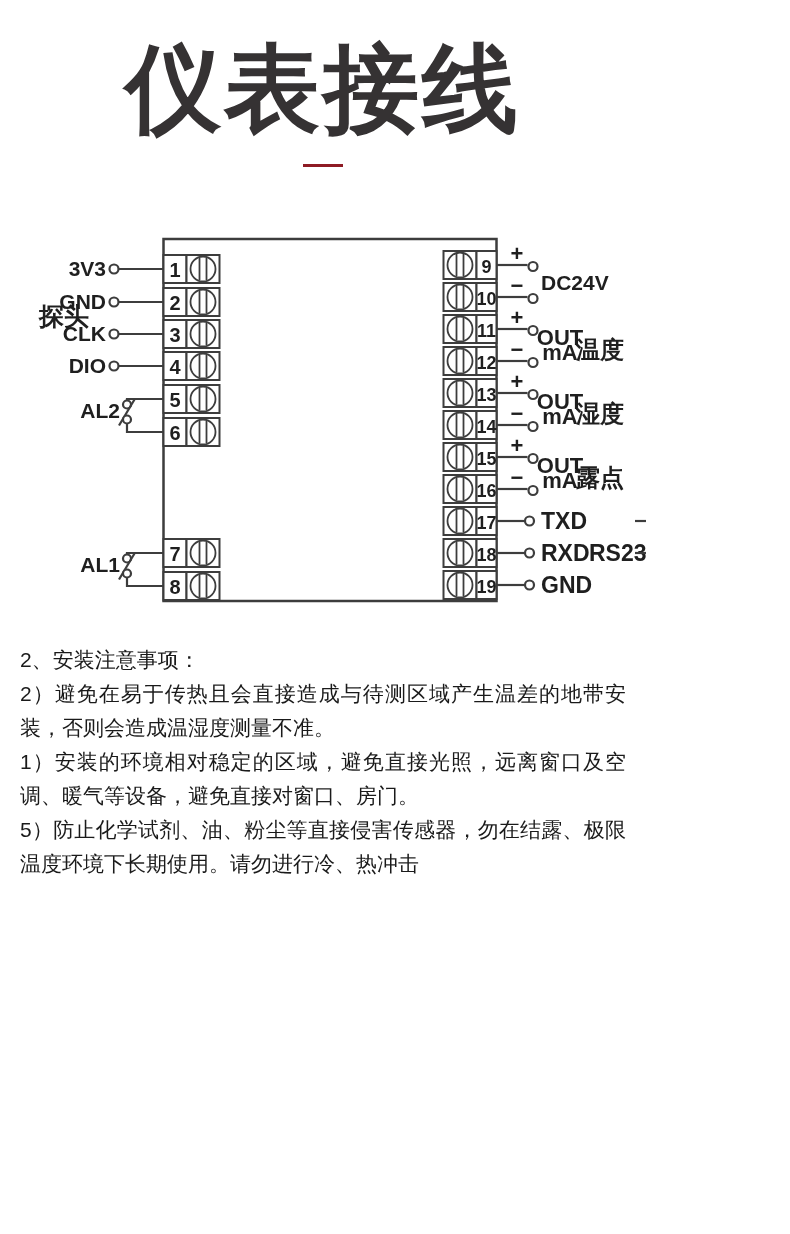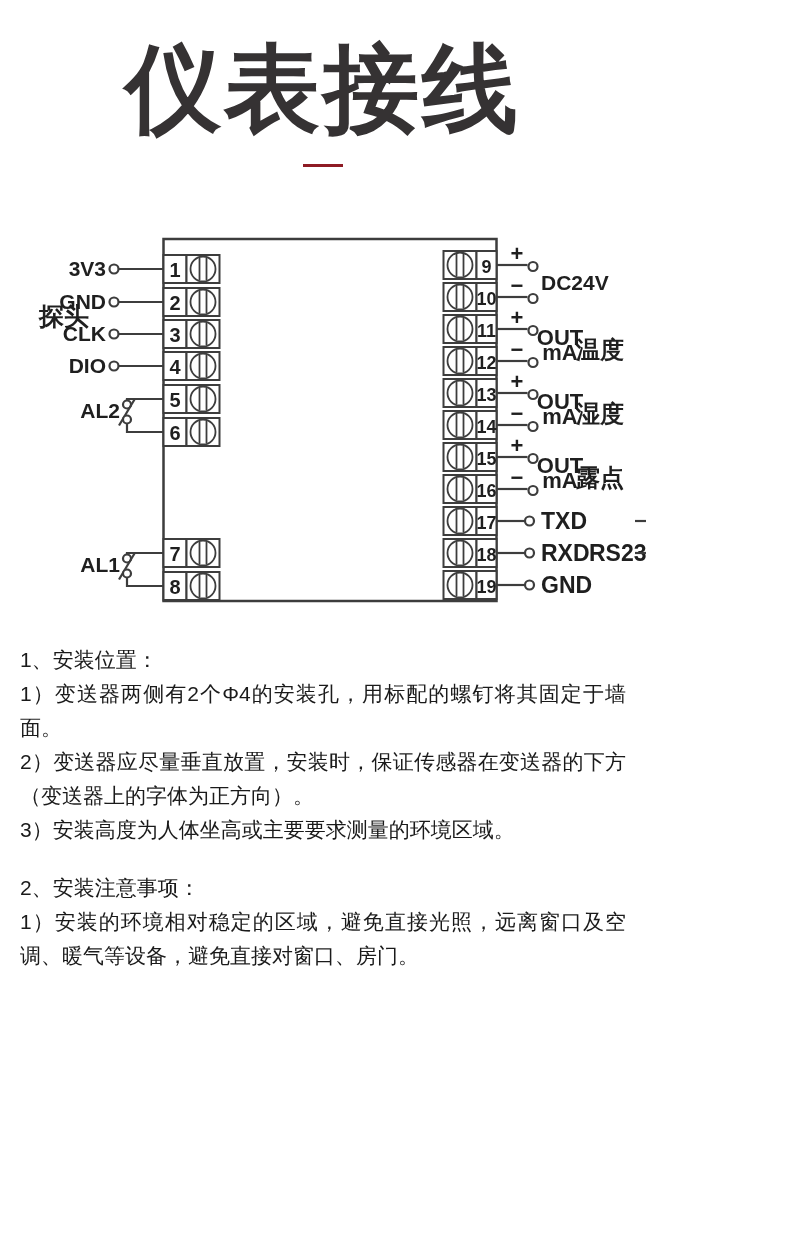--- a/index.html
+++ b/index.html
@@ -268,25 +268,21 @@
         <circle class="node" cx="666.5" cy="292" r="4.5"></circle>
       <text class="lbl23" x="677" y="300">A</text>
       <line class="w" x1="635" y1="324" x2="661.5" y2="324"></line>
         <circle class="node" cx="666.5" cy="324" r="4.5"></circle>
       <text class="lbl23" x="677" y="332">B</text>
       <text class="sign" x="716" y="316">RS485</text>
     </g>
   </svg>
 
   <div class="content">
-    <section>
-      <p>1、安装位置：</p>
-      <p>1）变送器两侧有2个Φ4的安装孔，用标配的螺钉将其固定于墙面。</p>
-      <p>2）变送器应尽量垂直放置，安装时，保证传感器在变送器的下方（变送器上的字体为正方向）。</p>
-      <p>3）安装高度为人体坐高或主要要求测量的环境区域。</p>
-    </section>
     <section class="sec2">
       <p>2、安装注意事项：</p>
+      <p>2）避免在易于传热且会直接造成与待测区域产生温差的地带安装，否则会造成温湿度测量不准。</p>
       <p>1）安装的环境相对稳定的区域，避免直接光照，远离窗口及空调、暖气等设备，避免直接对窗口、房门。</p>
+      <p>5）防止化学试剂、油、粉尘等直接侵害传感器，勿在结露、极限温度环境下长期使用。请勿进行冷、热冲击</p>
     </section>
   </div>
 
 </div>
 
 </body></html>

